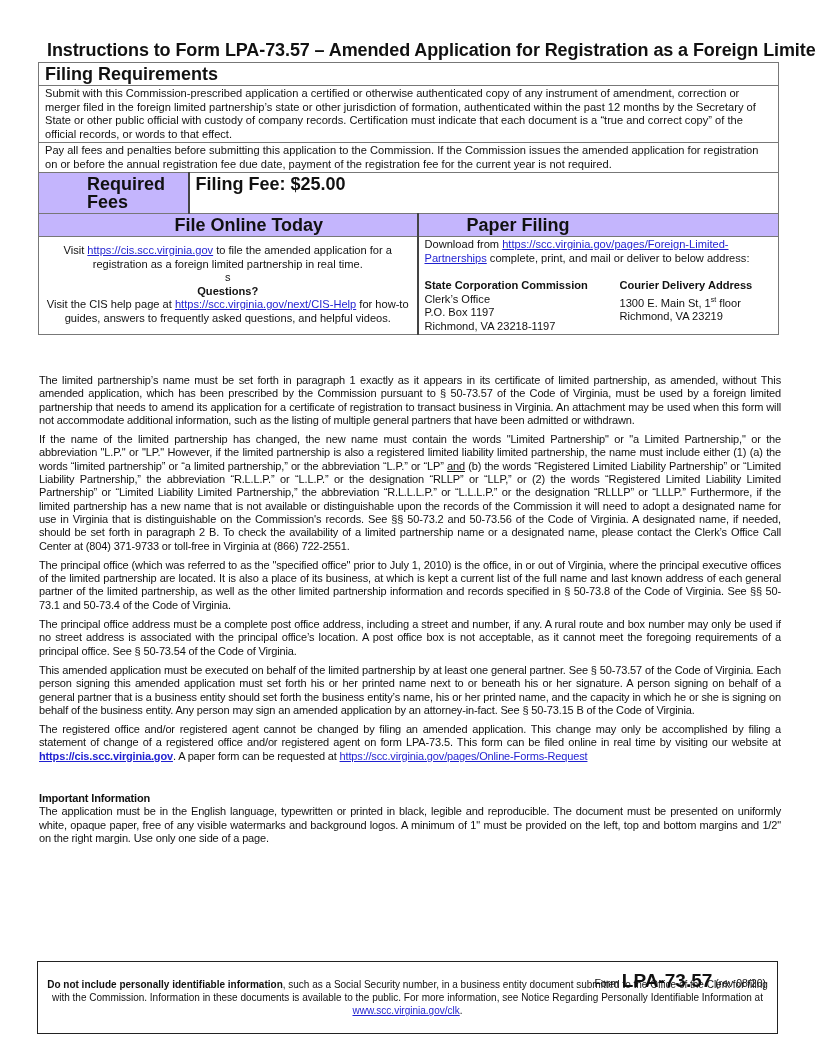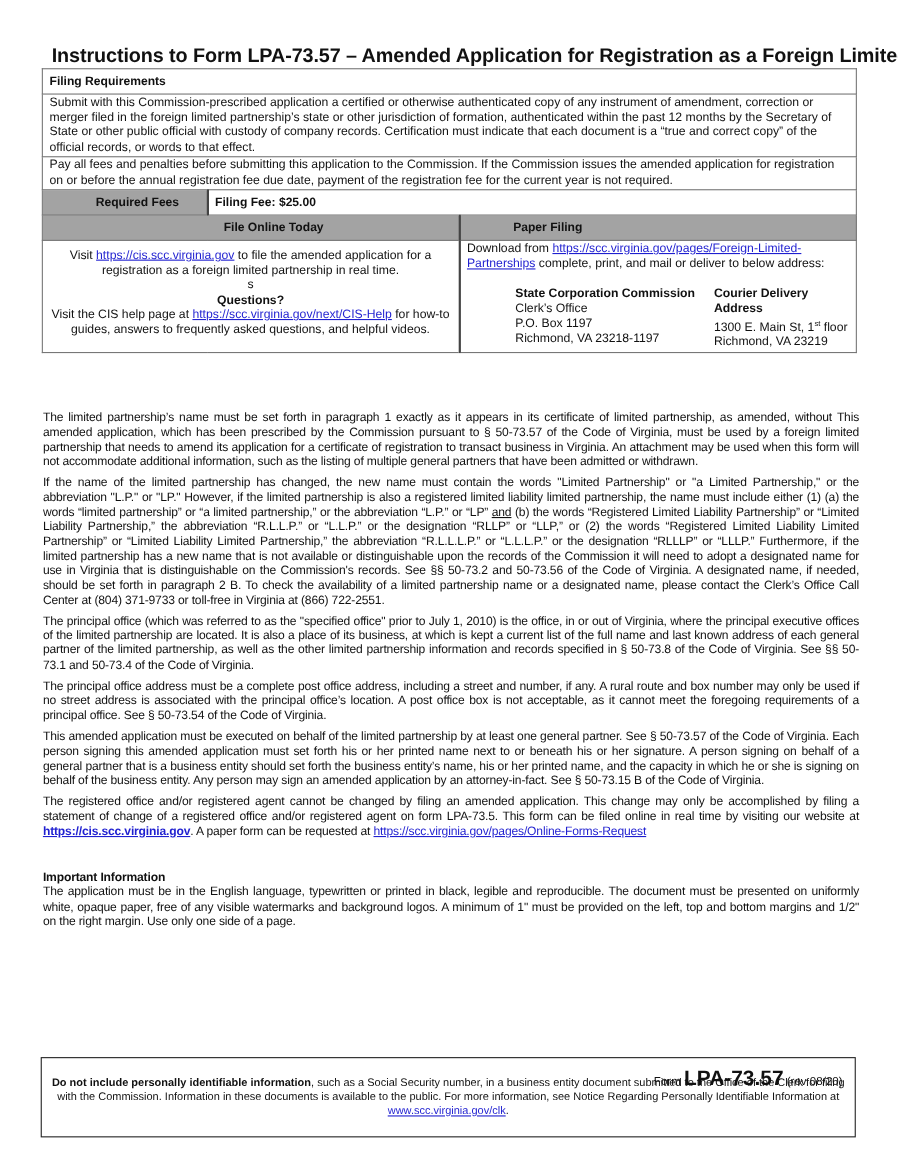--- a/index.html
+++ b/index.html
@@ -4,26 +4,26 @@
 <style>
   html, body { margin: 0; padding: 0; background: #ffffff; }
   body { width: 816px; height: 1056px; position: relative; overflow: hidden;
          font-family: "Liberation Sans", sans-serif; color: #111; }
   .page-title { position: absolute; left: 47px; top: 40px; font-size: 18px; font-weight: bold;
                 letter-spacing: -0.1px; white-space: nowrap; }
   table.req { position: absolute; left: 38px; top: 62px; width: 740px; border-collapse: collapse;
               table-layout: fixed; }
   table.req td { border: 1px solid #777; padding: 1px 6px; font-size: 11.1px; line-height: 13.5px;
                  vertical-align: top; }
-  table.req td.hdr { font-size: 11px; font-weight: bold; line-height: 18px; padding: 2px 6px; }
-  table.req td.gray { background: #a3a3a3; padding-left: 48px; }
+  table.req td.hdr { font-size: 18px; font-weight: bold; line-height: 18px; padding: 2px 6px; }
+  table.req td.gray { background: #c4b5fd; padding-left: 48px; }
   table.req td.left-col { border-right: 2px solid #444; text-align: center; }
   a.lnk { color: #1f1fd0; text-decoration: underline; }
   .bold { font-weight: bold; }
-  .addr { display: flex; margin-top: 14px; margin-left: 44px; }
+  .addr { display: flex; margin-top: 14px; }
   .addr .col1 { width: 195px; }
   .addr .col2 { }
   .body { position: absolute; left: 39px; width: 742px; font-size: 11px; line-height: 13.3px;
           text-align: justify; letter-spacing: -0.15px; }
   .body p { margin: 0; }
   .italic-bold { font-style: italic; font-weight: bold; }
   .note-title { text-align: center; font-size: 11.5px; }
   .pii-box { position: absolute; left: 37px; top: 921px; width: 727px; border: 1.3px solid #222;
              padding: 16px 6px; font-size: 10px; line-height: 13px; text-align: center; margin-top: 40px; }
   .footer { position: absolute; right: 50px; top: 970px; font-size: 10.5px; }

